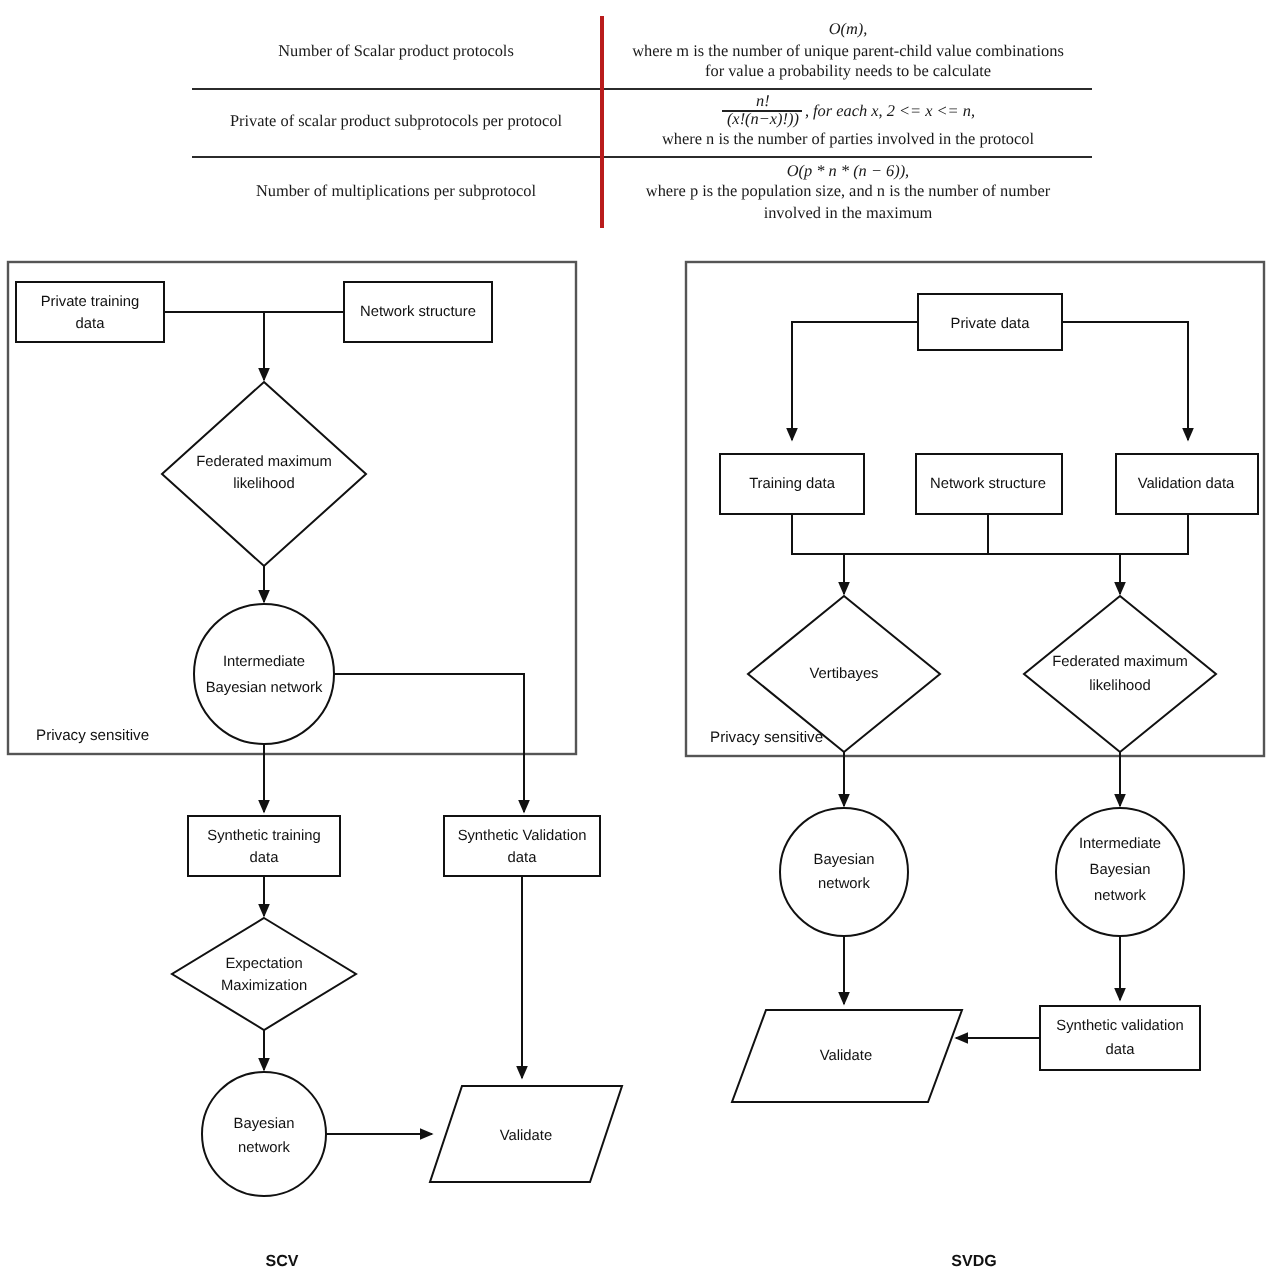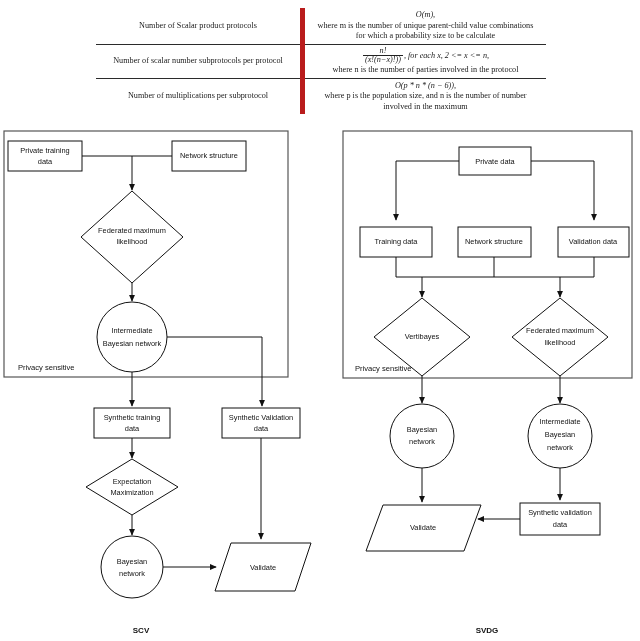--- a/index.html
+++ b/index.html
@@ -31,21 +31,21 @@
     padding: 2px 4px;
     vertical-align: middle;
     font-size: 8.2px;
     line-height: 1.28;
     text-align: center;
     font-family: "Liberation Serif", serif;
     margin-left: 48px;
   }
   #complexity-table td.left-col {
     width: 196px;
-    border-right: 5px solid #b91c1c;
+    border-right: 2px solid #b91c1c;
   }
   #complexity-table tr.rule-row td {
     border-top: 1px solid #2b2b2b;
   }
   .math { font-family: "Liberation Serif", serif; }
   .mi { font-style: italic; }
   .frac {
     display: inline-block;
     vertical-align: middle;
     text-align: center;
@@ -91,25 +91,25 @@
 <body>
 
 <div id="complexity-table">
   <table>
     <tbody>
         <tr>
       <td class="left-col">Number of Scalar product protocols</td>
       <td>
         <div class="math mi">O(m),</div>
         <div>where m is the number of unique parent-child value combinations</div>
-        <div>for which a probability size to be calculate</div>
+        <div>for value a probability needs to be calculate</div>
       </td>
     </tr>
     <tr class="rule-row">
-      <td class="left-col">Number of scalar number subprotocols per protocol</td>
+      <td class="left-col">Private of scalar product subprotocols per protocol</td>
       <td>
         <div>
           <span class="frac math">
             <span class="num mi">n!</span>
             <span class="den mi">(x!(n−x)!))</span>
           </span><span class="mi">, for each x, 2 &lt;= x &lt;= n,</span>
         </div>
         <div>where n is the number of parties involved in the protocol</div>
       </td>
     </tr>

